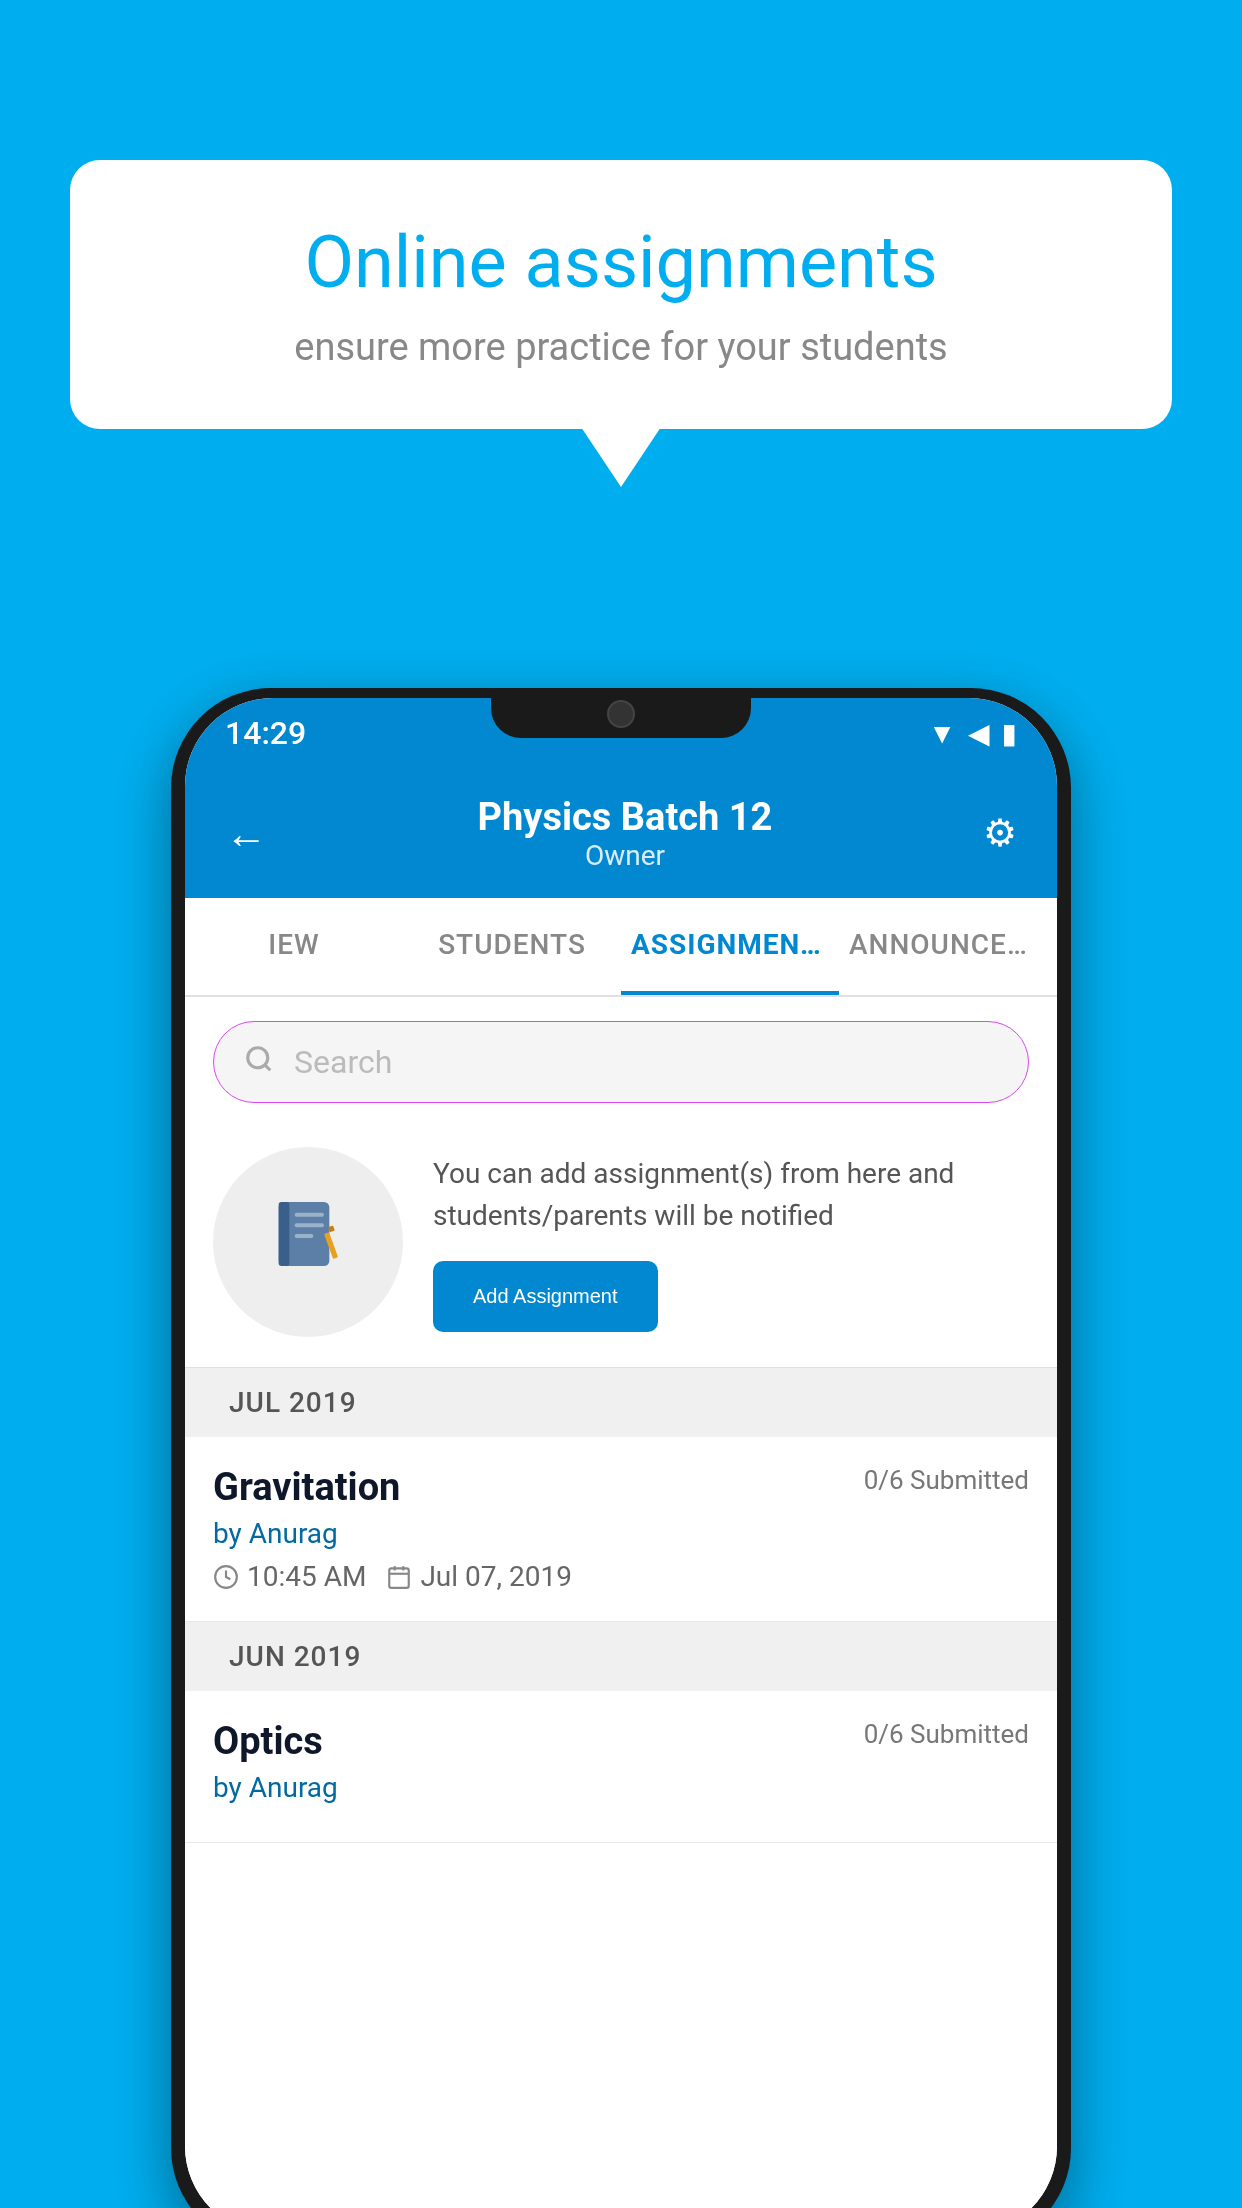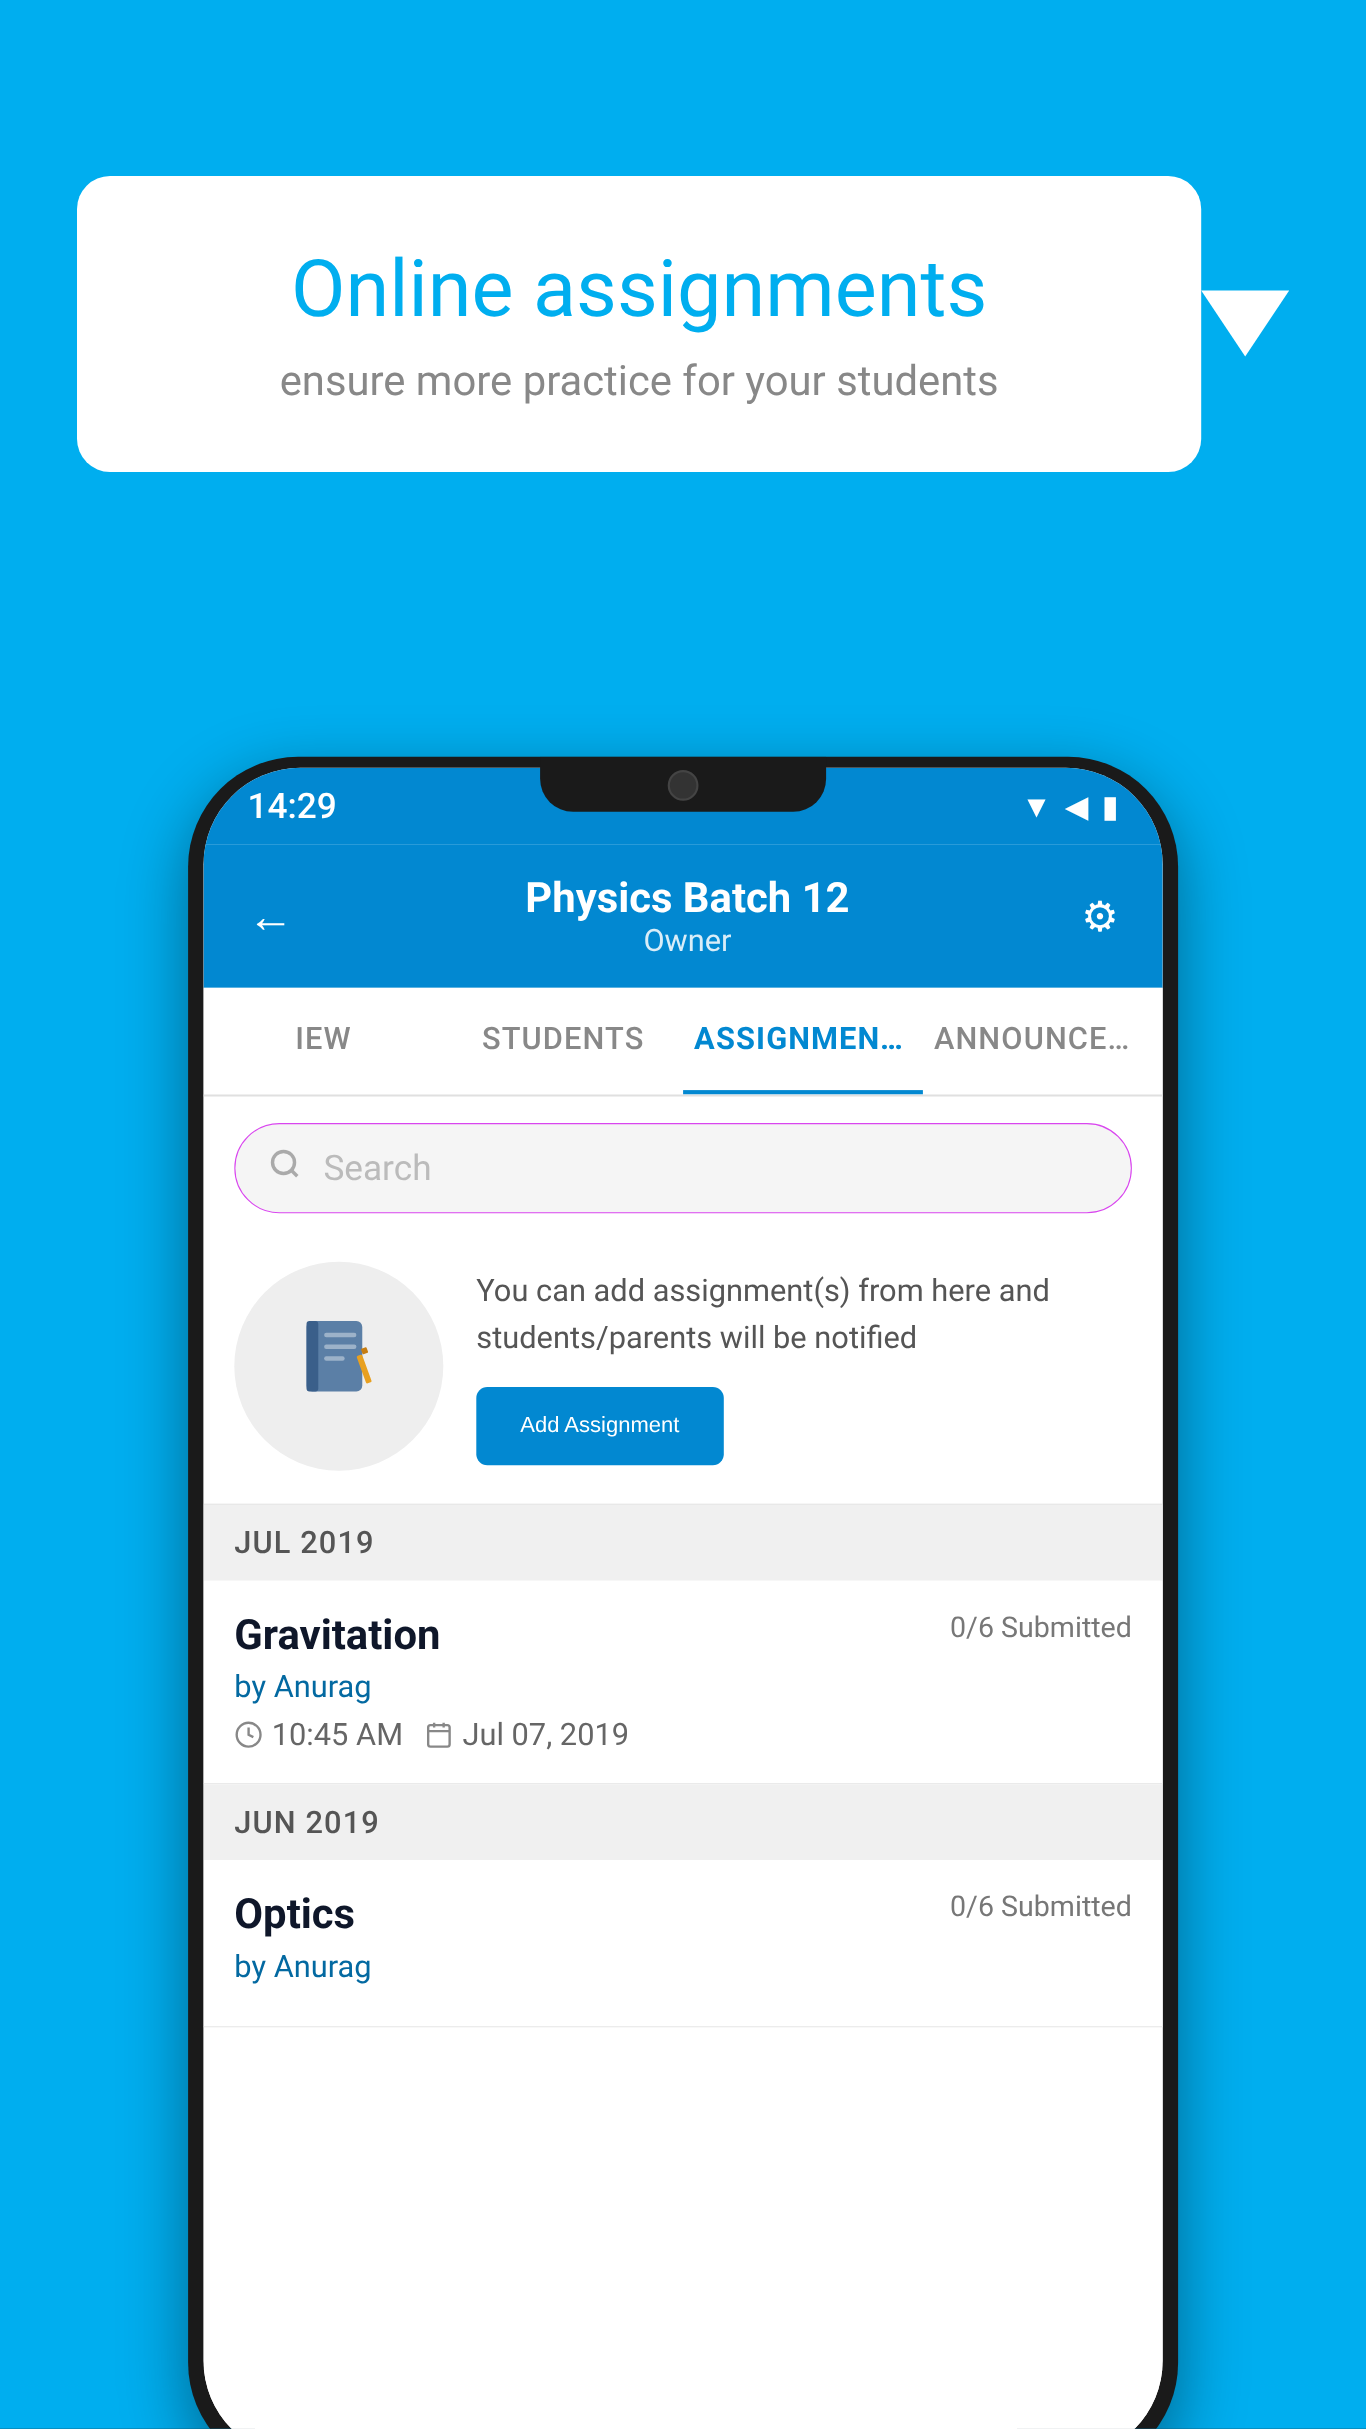--- a/index.html
+++ b/index.html
@@ -13,20 +13,21 @@
       position: relative;
     }
 
     
     .speech-bubble-wrapper {
       position: absolute;
       top: 160px;
       left: 70px;
       right: 70px;
       display: flex;
+      flex-direction: column;
       align-items: center;
     }
 
     .speech-bubble {
       background: white;
       border-radius: 30px;
       padding: 60px 70px;
       width: 100%;
       text-align: center;
     }
@@ -257,21 +258,21 @@
       padding: 24px 40px;
       font-size: 20px;
       font-weight: 500;
       cursor: pointer;
       display: inline-block;
     }
 
     
     .month-header {
       background: #f0f0f0;
-      padding: 18px 28px;
+      padding: 18px 44px;
       font-size: 28px;
       color: #555;
       font-weight: 500;
       letter-spacing: 1px;
     }
 
     
     .assignment-row {
       padding: 28px 28px;
       border-bottom: 1px solid #e8e8e8;

